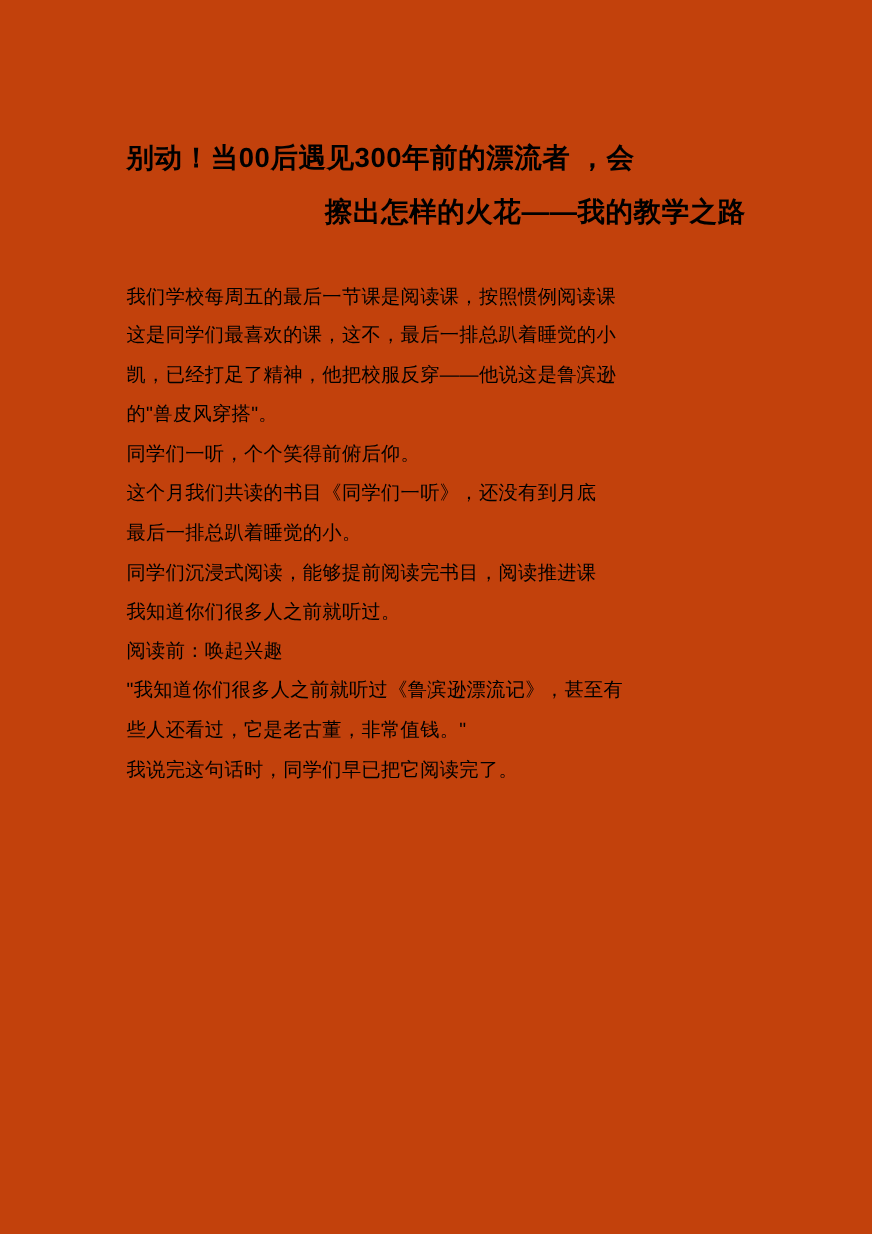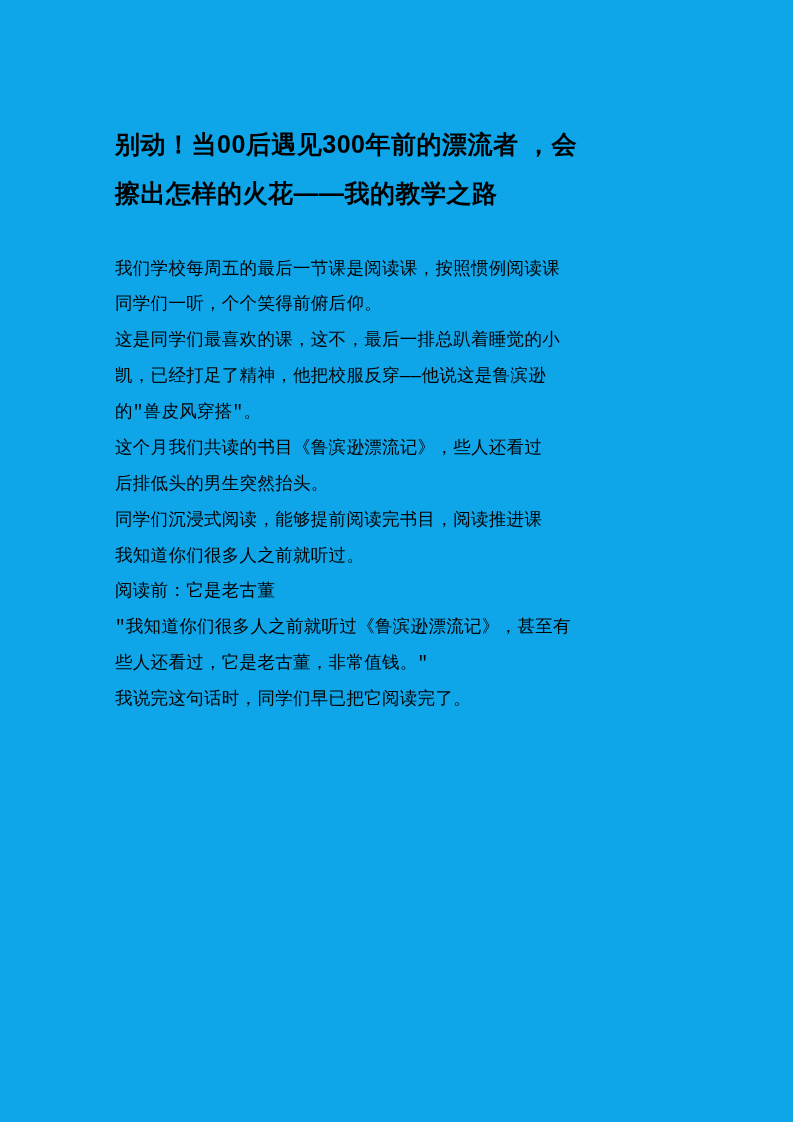--- a/index.html
+++ b/index.html
@@ -13,45 +13,44 @@
     font-family: "Liberation Sans", "DejaVu Sans", sans-serif;
     color: #000000;
     position: relative;
     overflow: hidden;
   }
   .page {
     box-sizing: border-box;
     width: 793px;
     height: 1122px;
     padding: 120px 115px 60px 115px;
-    background: #0ea5e9;
+    background: #c2410c;
   }
   .doc-title {
     font-size: 25px;
     font-weight: bold;
     line-height: 1.95;
     letter-spacing: 0.5px;
     text-align: left;
     margin: 0 0 26px 0;
     word-break: break-word;
   }
   .doc-title .title-line {
     display: block;
   }
   .title-line-2 {
-    text-align: left;
+    text-align: right;
   }
   .body-block {
     font-size: 17.5px;
     line-height: 2.05;
     letter-spacing: 0.3px;
     margin: 0;
     text-align: justify;
     word-break: break-word;
-    font-family: Liberation Mono, monospace;
   }
   .body-block + .body-block {
     margin-top: 0;
   }
   .para-gap {
     margin-top: 34px;
   }
 </style>
 </head>
 <body>
@@ -60,42 +59,42 @@
 
   <h1 class="doc-title">
     <span class="title-line title-line-1">别动！当00后遇见300年前的漂流者 ，会</span>
     <span class="title-line title-line-2">擦出怎样的火花——我的教学之路</span>
   </h1>
 
   <div class="body-block para-gap">
     <div>我们学校每周五的最后一节课是阅读课，按照惯例阅读课</div>
   </div>
 
-  <div class="body-block">
-    <div>同学们一听，个个笑得前俯后仰。</div>
-  </div>
-
   <div class="body-block para-gap">
     <div>这是同学们最喜欢的课，这不，最后一排总趴着睡觉的小</div>
     <div>凯，已经打足了精神，他把校服反穿——他说这是鲁滨逊</div>
     <div>的"兽皮风穿搭"。</div>
   </div>
 
   <div class="body-block">
-    <div>这个月我们共读的书目《鲁滨逊漂流记》，些人还看过</div>
-    <div>后排低头的男生突然抬头。</div>
+    <div>同学们一听，个个笑得前俯后仰。</div>
+  </div>
+
+  <div class="body-block">
+    <div>这个月我们共读的书目《同学们一听》，还没有到月底</div>
+    <div>最后一排总趴着睡觉的小。</div>
   </div>
 
   <div class="body-block">
     <div>同学们沉浸式阅读，能够提前阅读完书目，阅读推进课</div>
     <div>我知道你们很多人之前就听过。</div>
   </div>
 
   <div class="body-block para-gap">
-    <div>阅读前：它是老古董</div>
+    <div>阅读前：唤起兴趣</div>
   </div>
 
   <div class="body-block">
     <div>"我知道你们很多人之前就听过《鲁滨逊漂流记》，甚至有</div>
     <div>些人还看过，它是老古董，非常值钱。"</div>
   </div>
 
   <div class="body-block">
     <div>我说完这句话时，同学们早已把它阅读完了。</div>
   </div>

